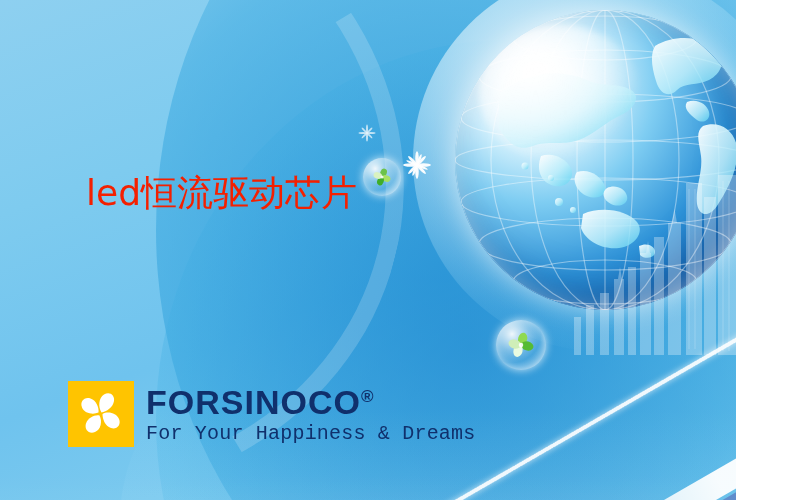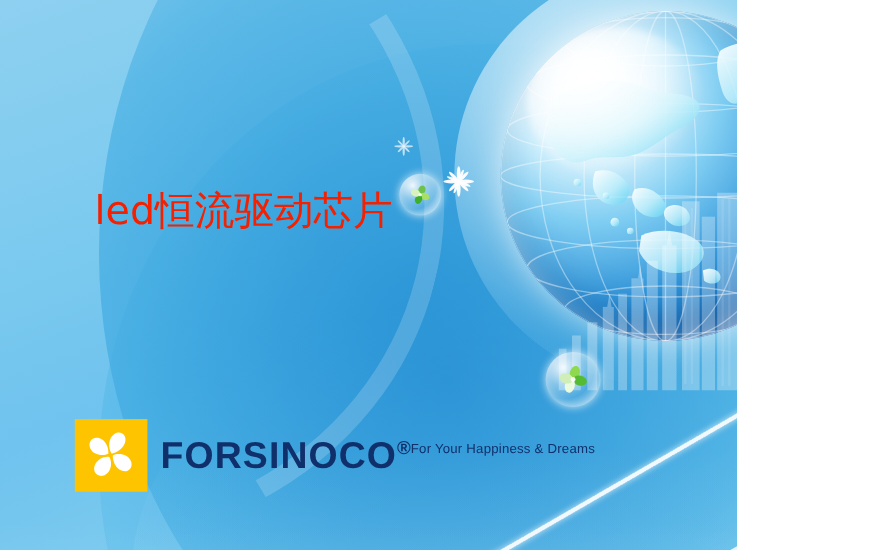--- a/index.html
+++ b/index.html
@@ -1,20 +1,20 @@
 <!DOCTYPE html>
 <html><head>
 <meta charset="utf-8">
 <style>
   html,body{margin:0;padding:0;background:#ffffff;}
   body{font-family:"Liberation Sans",sans-serif;}
 
   #banner{
     position:relative;
-    width:670px;height:500px;
+    width:736px;height:500px;
     overflow:hidden;
     background:linear-gradient(160deg,#8ed0f0 0%,#7ecbef 28%,#6fc3ee 55%,#7ecbef 78%,#9ad8f4 100%);
   }
 
   
   .bg-layer{position:absolute;inset:0;overflow:hidden;pointer-events:none;}
 
   
   .sweep-right{
     position:absolute;right:-180px;top:-220px;
@@ -135,29 +135,29 @@
     font-family:"DejaVu Sans","Liberation Sans",sans-serif;
     font-size:36px;line-height:58px;
     white-space:nowrap;
   }
   #headline .line2{display:block;padding-left:16px;}
 
   
   #logo{position:absolute;left:68px;top:381px;display:flex;align-items:center;gap:12px;}
   #logo-mark{width:66px;height:66px;background:#ffc400;position:relative;flex:0 0 auto;}
   #logo-mark svg{position:absolute;inset:0;width:100%;height:100%;}
-  #logo-text{display:flex;flex-direction:row;line-height:1;}
+  #logo-text{display:flex;flex-direction:column;line-height:1;}
   #wordmark{
     color:#10306c;font-weight:bold;font-size:34px;letter-spacing:1px;
     font-family:"Liberation Sans",sans-serif;white-space:nowrap;
   }
   #wordmark .reg{font-size:17px;vertical-align:super;letter-spacing:0;}
   #tagline{
-    color:#10306c;font-size:12px;margin-top:5px;letter-spacing:.2px;
-    font-family:Liberation Sans, sans-serif;white-space:nowrap;
+    color:#10306c;font-size:20px;margin-top:5px;letter-spacing:.2px;
+    font-family:Liberation Mono, monospace;white-space:nowrap;
   }
 </style>
 </head>
 <body>
 
 <div id="banner">
 
   <div class="bg-layer">
     <div class="sweep-right"></div>
     <div class="sweep-right2"></div>

